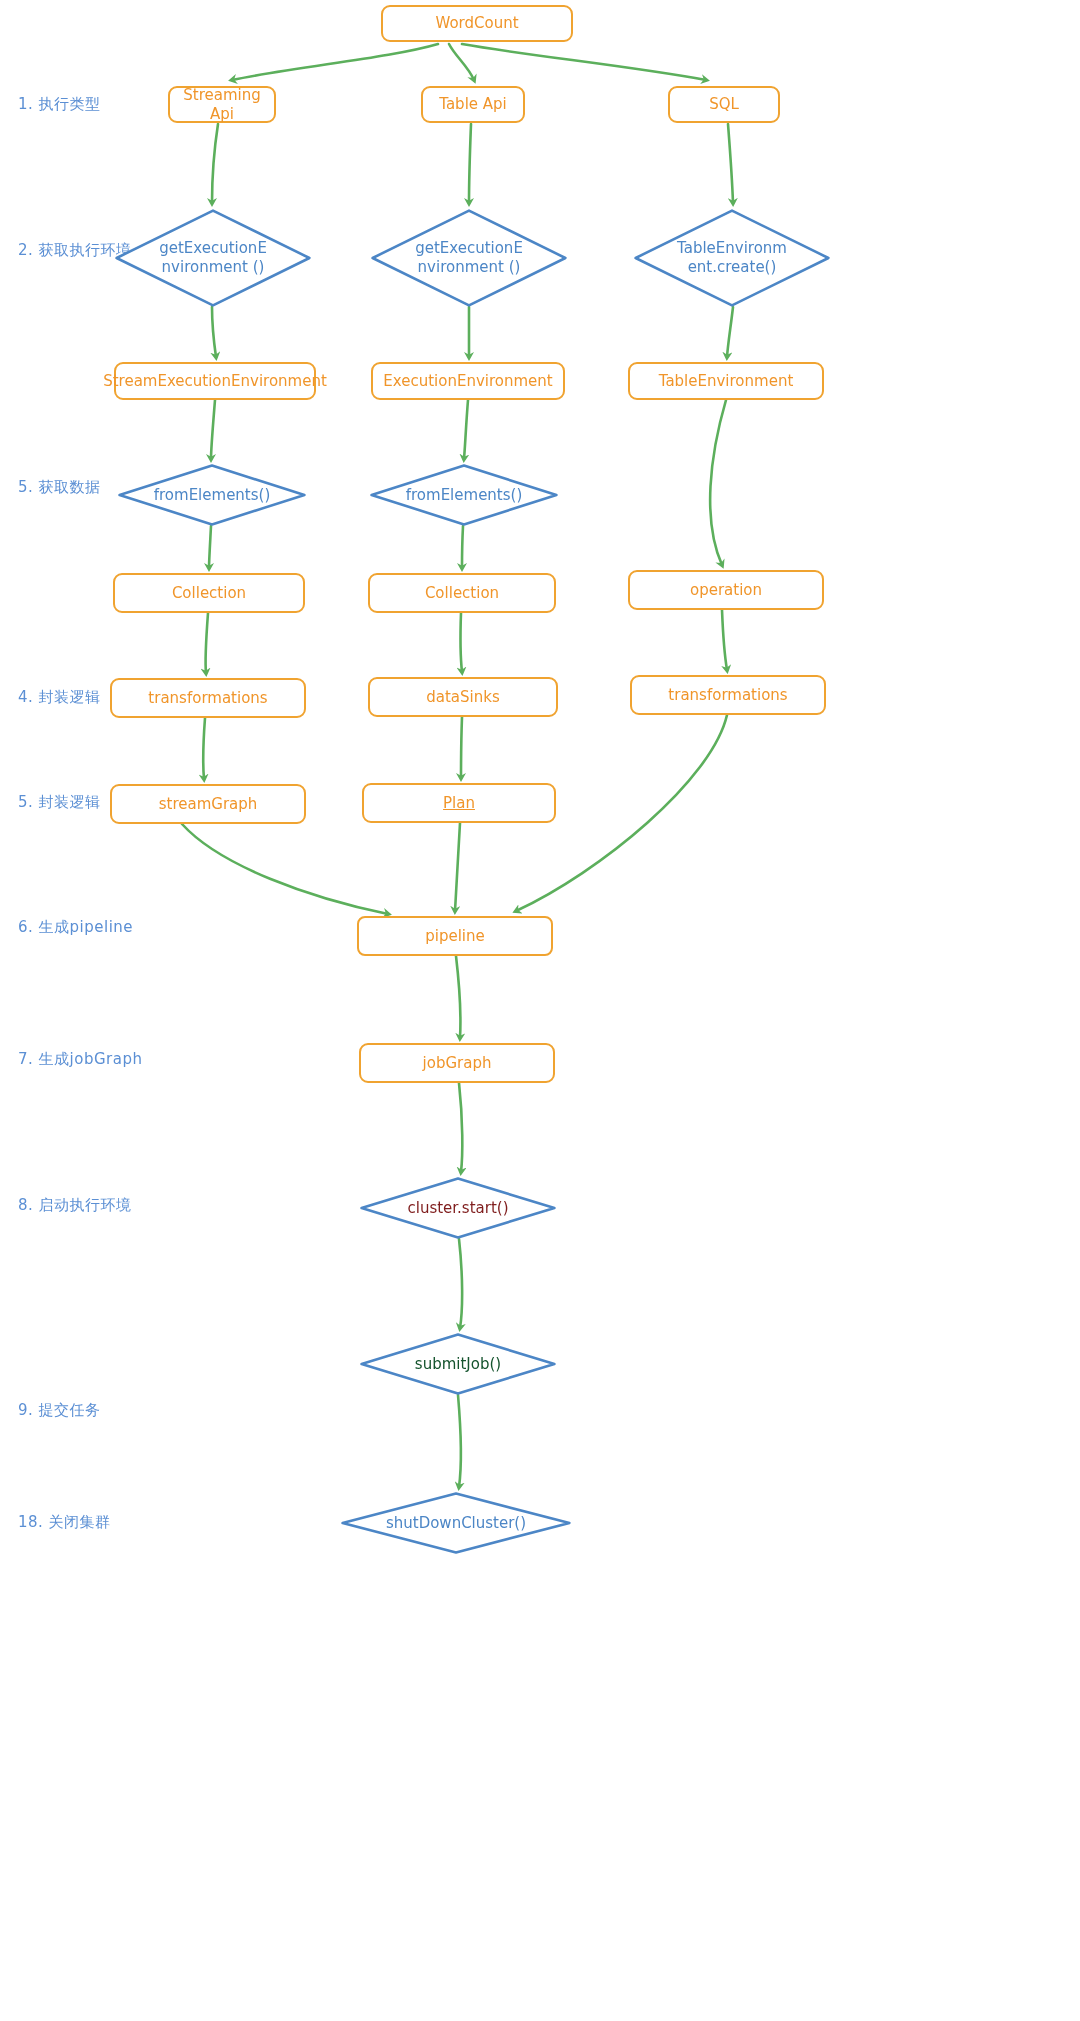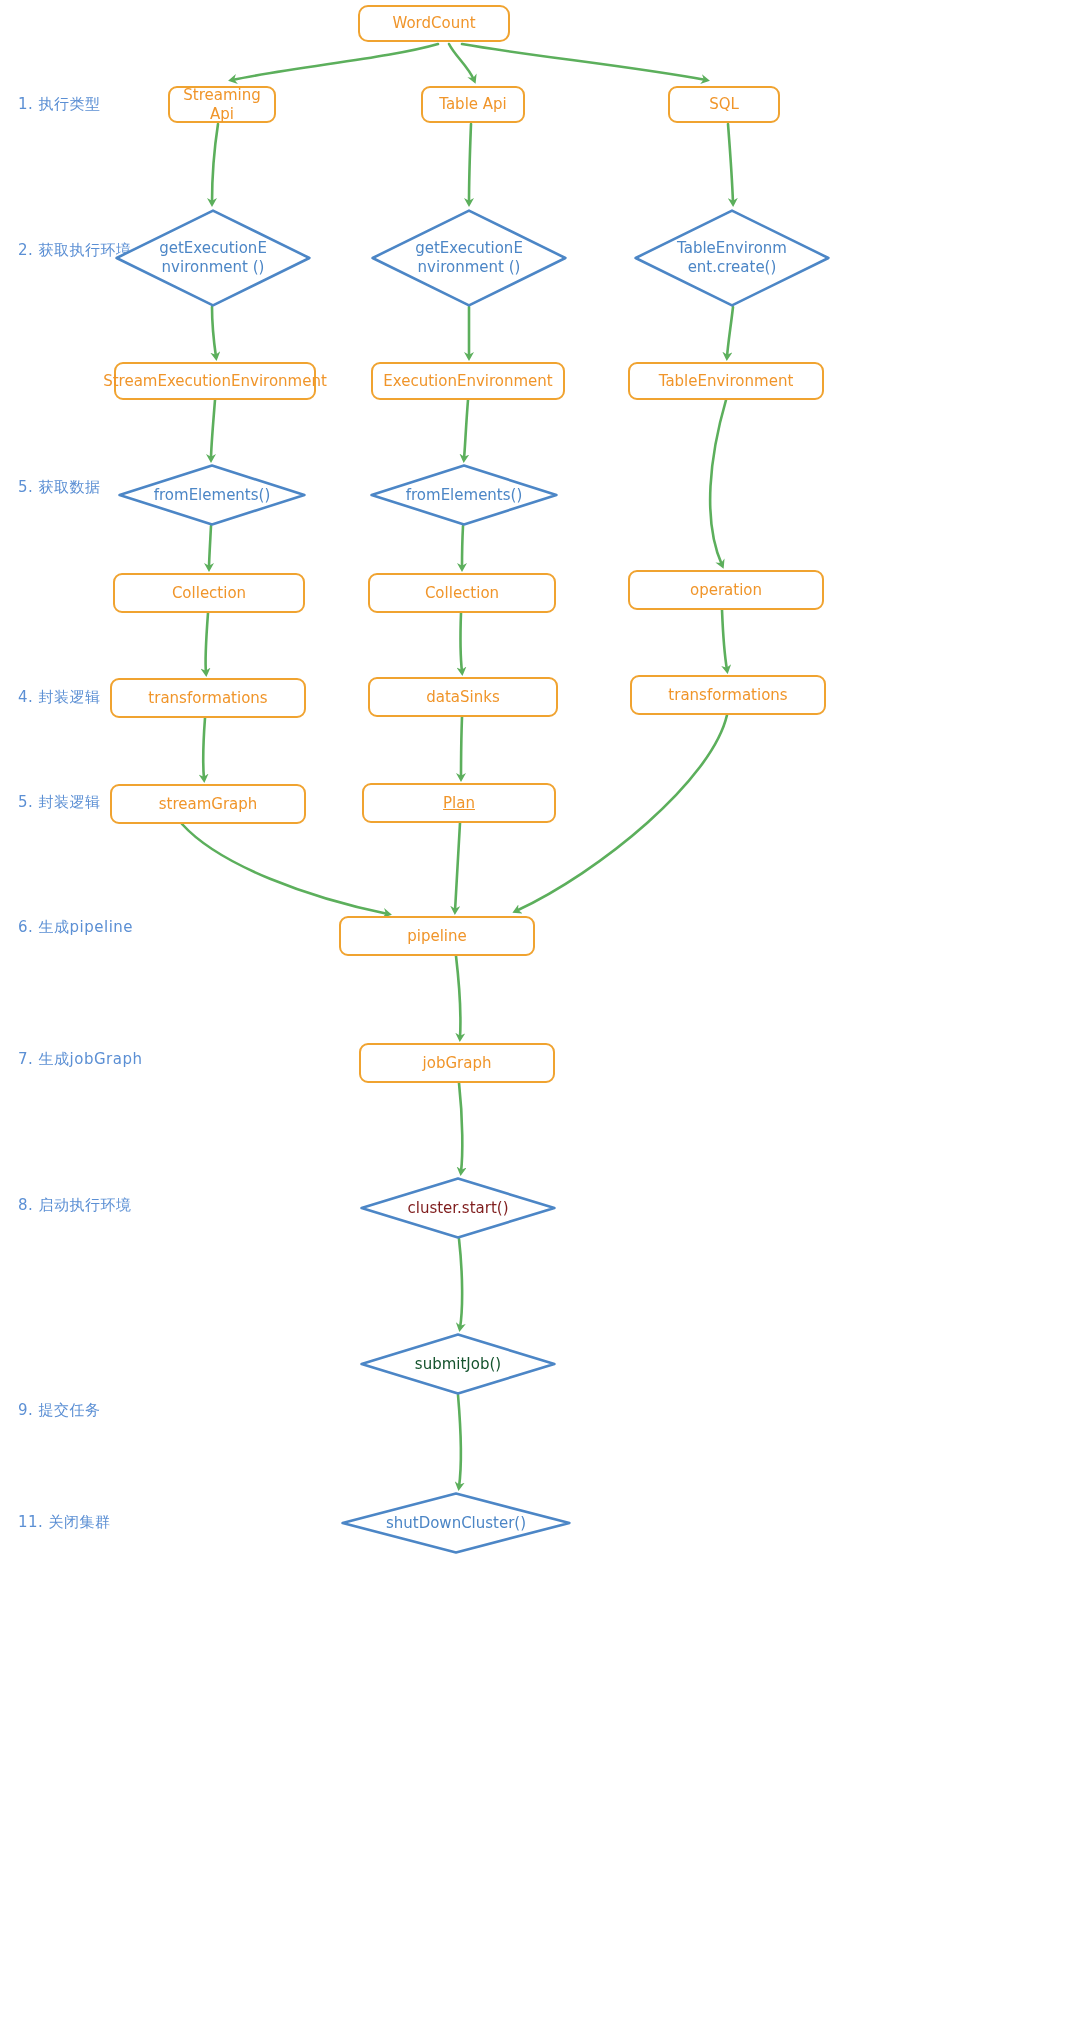--- a/index.html
+++ b/index.html
@@ -71,24 +71,24 @@
   <div id="label-group">
       <div class="step-label" style="left: 18px; top: 95px; color: rgb(91, 143, 212);">1. 执行类型</div>
       <div class="step-label" style="left: 18px; top: 241px; color: rgb(91, 143, 212);">2. 获取执行环境</div>
       <div class="step-label" style="left: 18px; top: 478px; color: rgb(91, 143, 212);">5. 获取数据</div>
       <div class="step-label" style="left: 18px; top: 688px; color: rgb(91, 143, 212);">4. 封装逻辑</div>
       <div class="step-label" style="left: 18px; top: 793px; color: rgb(91, 143, 212);">5. 封装逻辑</div>
       <div class="step-label" style="left: 18px; top: 918px; color: rgb(91, 143, 212);">6. 生成pipeline</div>
       <div class="step-label" style="left: 18px; top: 1050px; color: rgb(91, 143, 212);">7. 生成jobGraph</div>
       <div class="step-label" style="left: 18px; top: 1196px; color: rgb(91, 143, 212);">8. 启动执行环境</div>
       <div class="step-label" style="left: 18px; top: 1353px; color: rgb(91, 143, 212); margin-top: 48px;">9. 提交任务</div>
-      <div class="step-label" style="left: 18px; top: 1513px; color: rgb(91, 143, 212);">11. 关闭集群</div>
+      <div class="step-label" style="left: 18px; top: 1513px; color: rgb(91, 143, 212);">18. 关闭集群</div>
     </div>
   <div id="node-group">
-      <div class="node rect" style="left: 358px; top: 5px; width: 152px; height: 37px; border-color: rgb(240, 163, 48); color: rgb(240, 149, 42); border-radius: 10px;">
+      <div class="node rect" style="left: 381px; top: 5px; width: 192px; height: 37px; border-color: rgb(240, 163, 48); color: rgb(240, 149, 42);">
         <span>WordCount</span>
       </div>
       <div class="node rect" style="left: 168px; top: 86px; width: 108px; height: 37px; border-color: rgb(240, 163, 48); color: rgb(240, 149, 42);">
         <span>Streaming Api</span>
       </div>
       <div class="node rect" style="left: 421px; top: 86px; width: 104px; height: 37px; border-color: rgb(240, 163, 48); color: rgb(240, 149, 42);">
         <span>Table Api</span>
       </div>
       <div class="node rect" style="left: 668px; top: 86px; width: 112px; height: 37px; border-color: rgb(240, 163, 48); color: rgb(240, 149, 42);">
         <span>SQL</span>
@@ -152,21 +152,21 @@
       </div>
       <div class="node rect" style="left: 630px; top: 675px; width: 196px; height: 40px; border-color: rgb(240, 163, 48); color: rgb(240, 149, 42);">
         <span>transformations</span>
       </div>
       <div class="node rect" style="left: 110px; top: 784px; width: 196px; height: 40px; border-color: rgb(240, 163, 48); color: rgb(240, 149, 42);">
         <span>streamGraph</span>
       </div>
       <div class="node rect" style="left: 362px; top: 783px; width: 194px; height: 40px; border-color: rgb(240, 163, 48); color: rgb(240, 149, 42); text-decoration: underline;">
         <span>Plan</span>
       </div>
-      <div class="node rect" style="left: 339px; top: 916px; width: 196px; height: 40px; border-color: rgb(240, 163, 48); color: rgb(240, 149, 42);">
+      <div class="node rect" style="left: 357px; top: 916px; width: 196px; height: 40px; border-color: rgb(240, 163, 48); color: rgb(240, 149, 42); border-radius: 8px;">
         <span>pipeline</span>
       </div>
       <div class="node rect" style="left: 359px; top: 1043px; width: 196px; height: 40px; border-color: rgb(240, 163, 48); color: rgb(240, 149, 42);">
         <span>jobGraph</span>
       </div>
       <div class="node diamond" style="left: 360px; top: 1177px; width: 196px; height: 62px; color: #7f1d1d;">
         <svg viewBox="0 0 196 62" preserveAspectRatio="none">
           <path d="M 98 1.6 L 194.4 31 L 98 60.4 L 1.6 31 Z" fill="#fff" stroke="#4C86C6" stroke-width="2.6" stroke-linejoin="round"></path>
         </svg>
         <span class="dlabel">cluster.start()</span>

